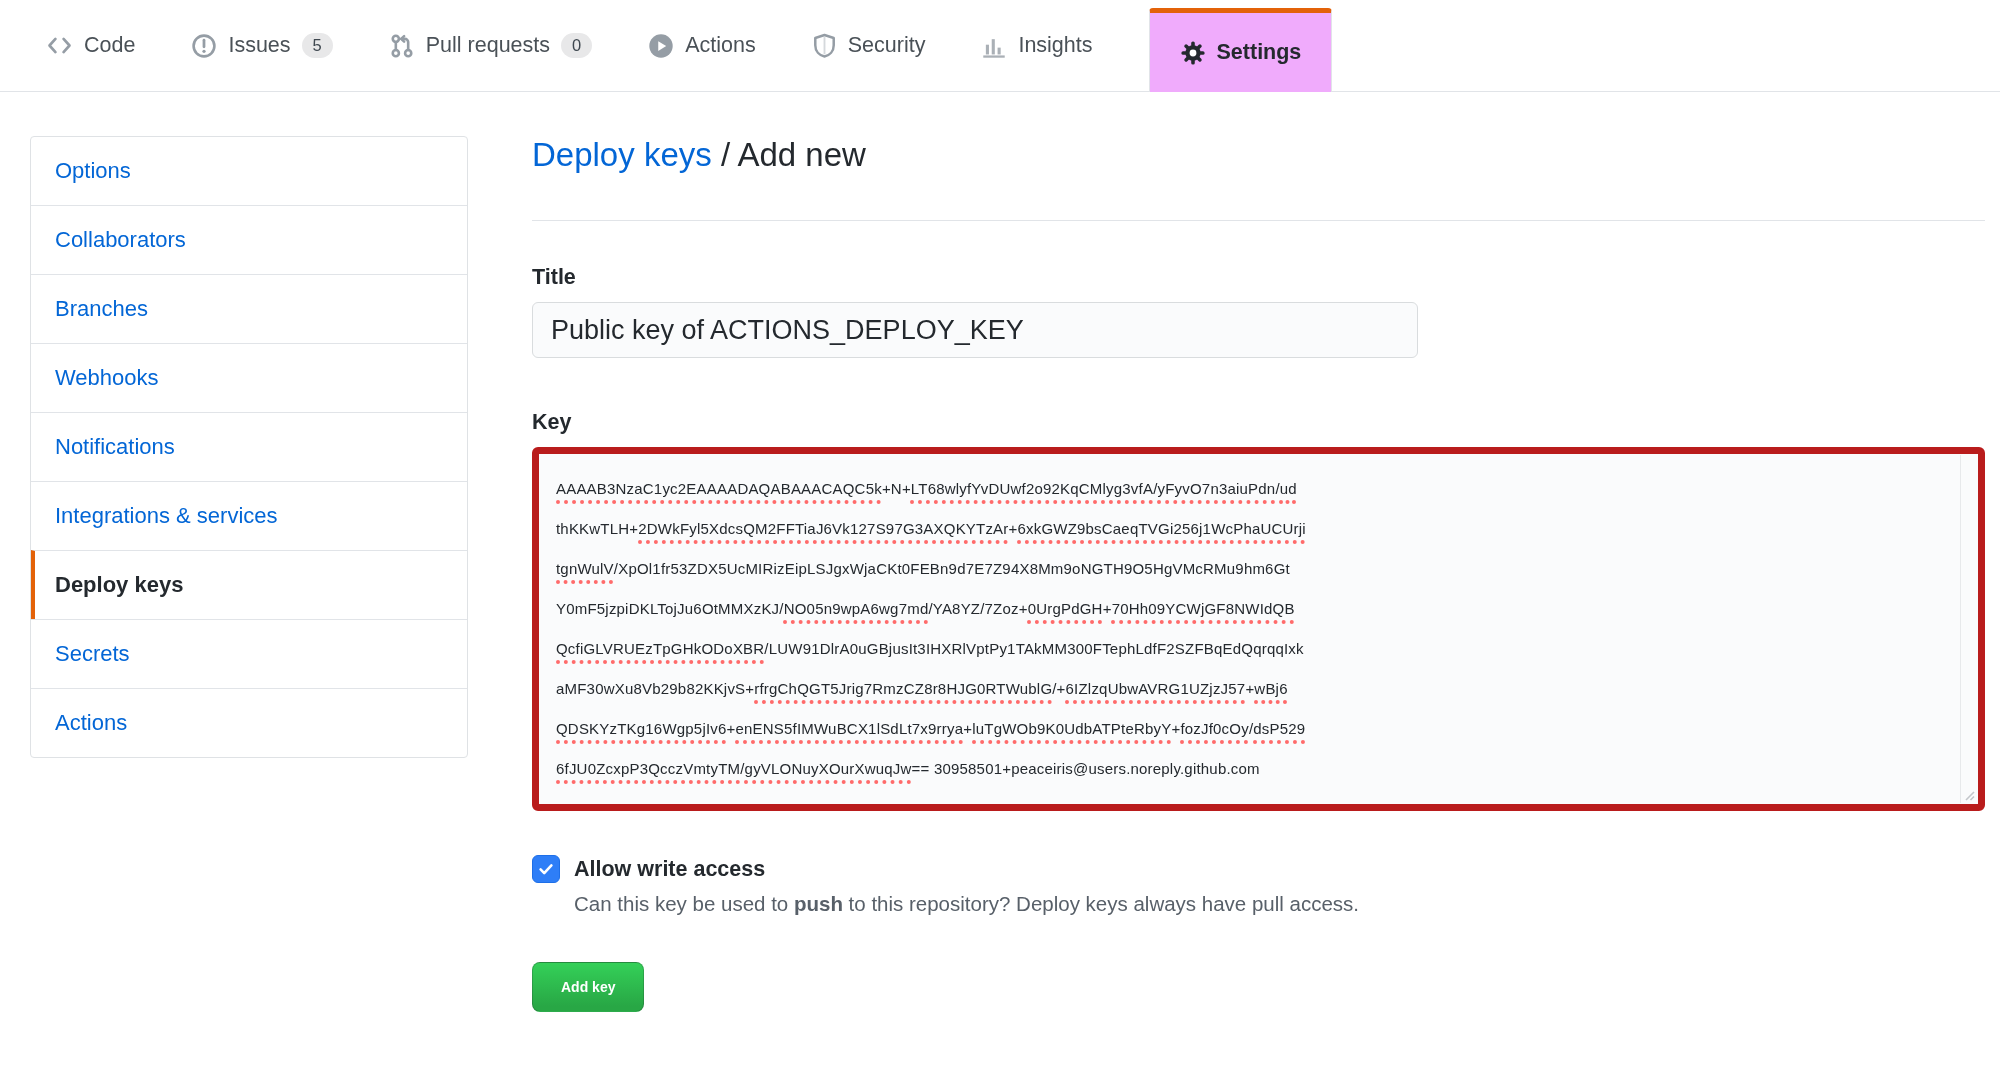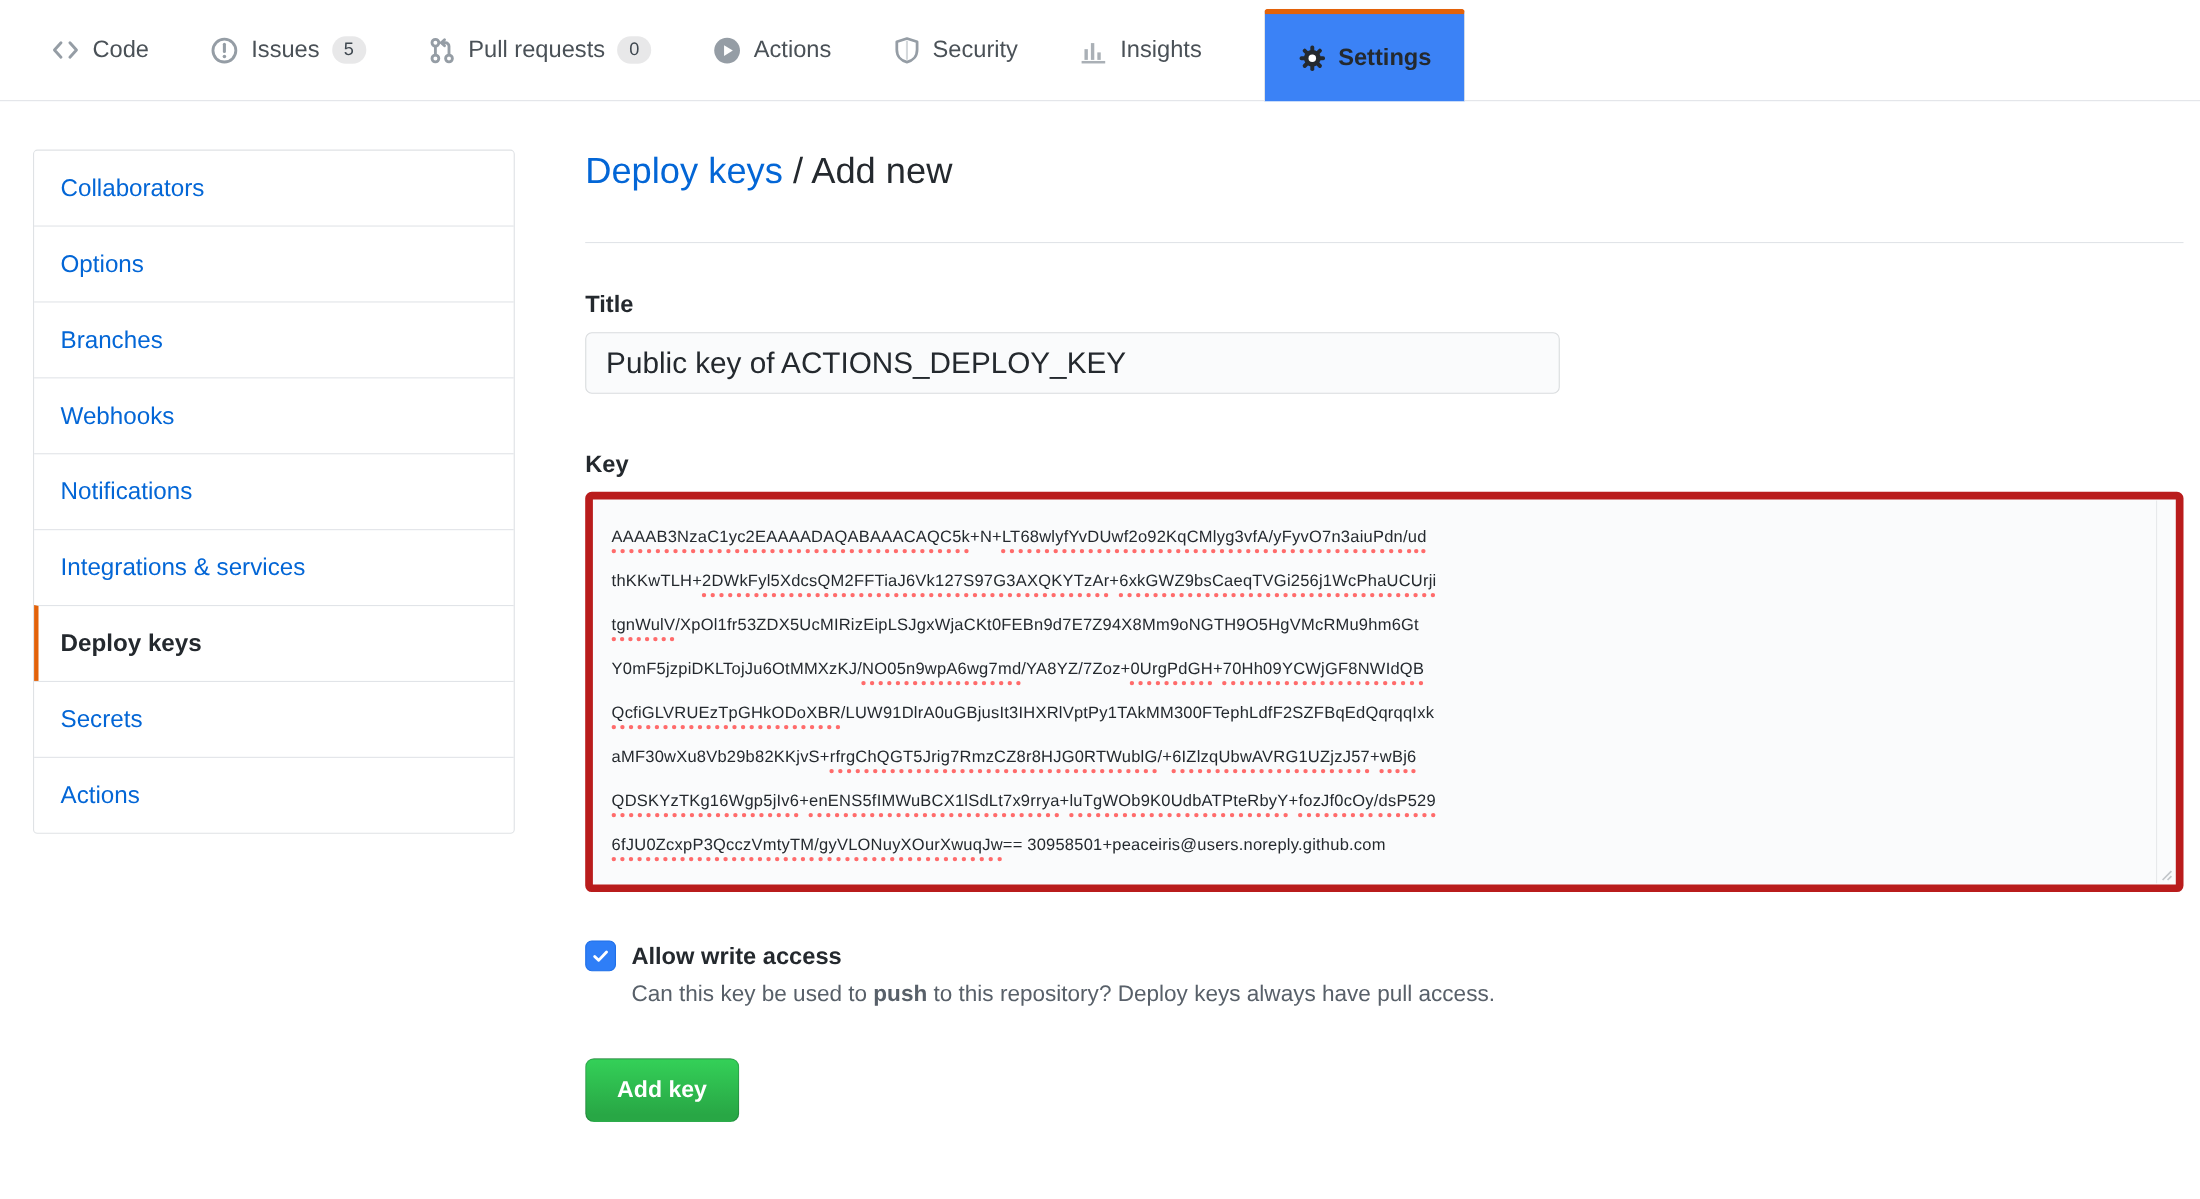--- a/index.html
+++ b/index.html
@@ -8,21 +8,21 @@
 
   
   .repo-nav { height: 92px; display: flex; align-items: center;
     padding-left: 46px; border-bottom: 1px solid #e1e4e8; background: #fff; }
   .nav-tab { display: flex; align-items: center; gap: 11px; margin-right: 56px;
     font-size: 21.5px; color: #4a5157; text-decoration: none; cursor: pointer; }
   .nav-tab .tab-icon { display: flex; align-items: center; }
   .tab-badge { background: rgba(27,31,35,0.10); color: #3f4850; font-size: 16.5px;
     padding: 3px 11px; border-radius: 999px; line-height: 1.1; }
   .nav-tab.active { align-self: flex-end; height: 84px; margin-bottom: -1px;
-    margin-right: 0; padding: 0 30px; background: #3b82f6;
+    margin-right: 0; padding: 0 30px; background: #f0abfc;
     border: 1px solid #e1e4e8; border-bottom: none; border-top: 5px solid #e36209;
     border-radius: 4px 4px 0 0; color: #24292e; font-weight: 700; }
 
   
   .content-row { display: flex; margin-top: 44px; padding: 0 15px 0 30px; gap: 64px; }
 
   
   .sidebar { width: 438px; flex: none; border: 1px solid #dfe2e5; border-radius: 4px;
     background: #fff; align-self: flex-start; }
   .side-item { display: block; padding: 21px 24px; font-size: 22px; color: #0366d6;
@@ -58,21 +58,21 @@
   .resize-grip { position: absolute; right: 2px; bottom: 2px; cursor: nwse-resize; }
 
   .cb-row { margin-top: 44px; display: flex; align-items: center; gap: 14px; cursor: pointer; }
   .checkbox { width: 28px; height: 28px; border-radius: 6px; background: #2e7ef7;
     border: 1px solid #1e6fe8; display: flex; align-items: center; justify-content: center;
     flex: none; cursor: pointer; }
   .cb-label { font-size: 21.5px; font-weight: 700; }
   .cb-note { margin-top: 9px; padding-left: 42px; font-size: 20.5px; color: #586069; }
 
   .add-key-btn { margin-top: 46px; display: inline-block; padding: 16px 28px;
-    font-family: inherit; font-size: 21px; font-weight: 700; color: #fff;
+    font-family: inherit; font-size: 14px; font-weight: 700; color: #fff;
     background: linear-gradient(-180deg, #34d058 0%, #28a745 90%);
     border: 1px solid rgba(27,31,35,0.2); border-radius: 8px; cursor: pointer; }
 </style>
 </head>
 <body>
 
 <nav class="repo-nav">
 
 <a class="nav-tab">
       <span class="tab-icon">
@@ -160,24 +160,24 @@
       <span class="tab-label">Settings</span>
 
     </a>
   </nav>
 
 <div class="content-row">
 
   <nav class="sidebar">
 
   <a class="side-item">
+        <span class="side-label">Options</span>
+      </a>
+      <a class="side-item">
         <span class="side-label">Collaborators</span>
-      </a>
-      <a class="side-item">
-        <span class="side-label">Options</span>
       </a>
       <a class="side-item">
         <span class="side-label">Branches</span>
       </a>
       <a class="side-item">
         <span class="side-label">Webhooks</span>
       </a>
       <a class="side-item">
         <span class="side-label">Notifications</span>
       </a>

